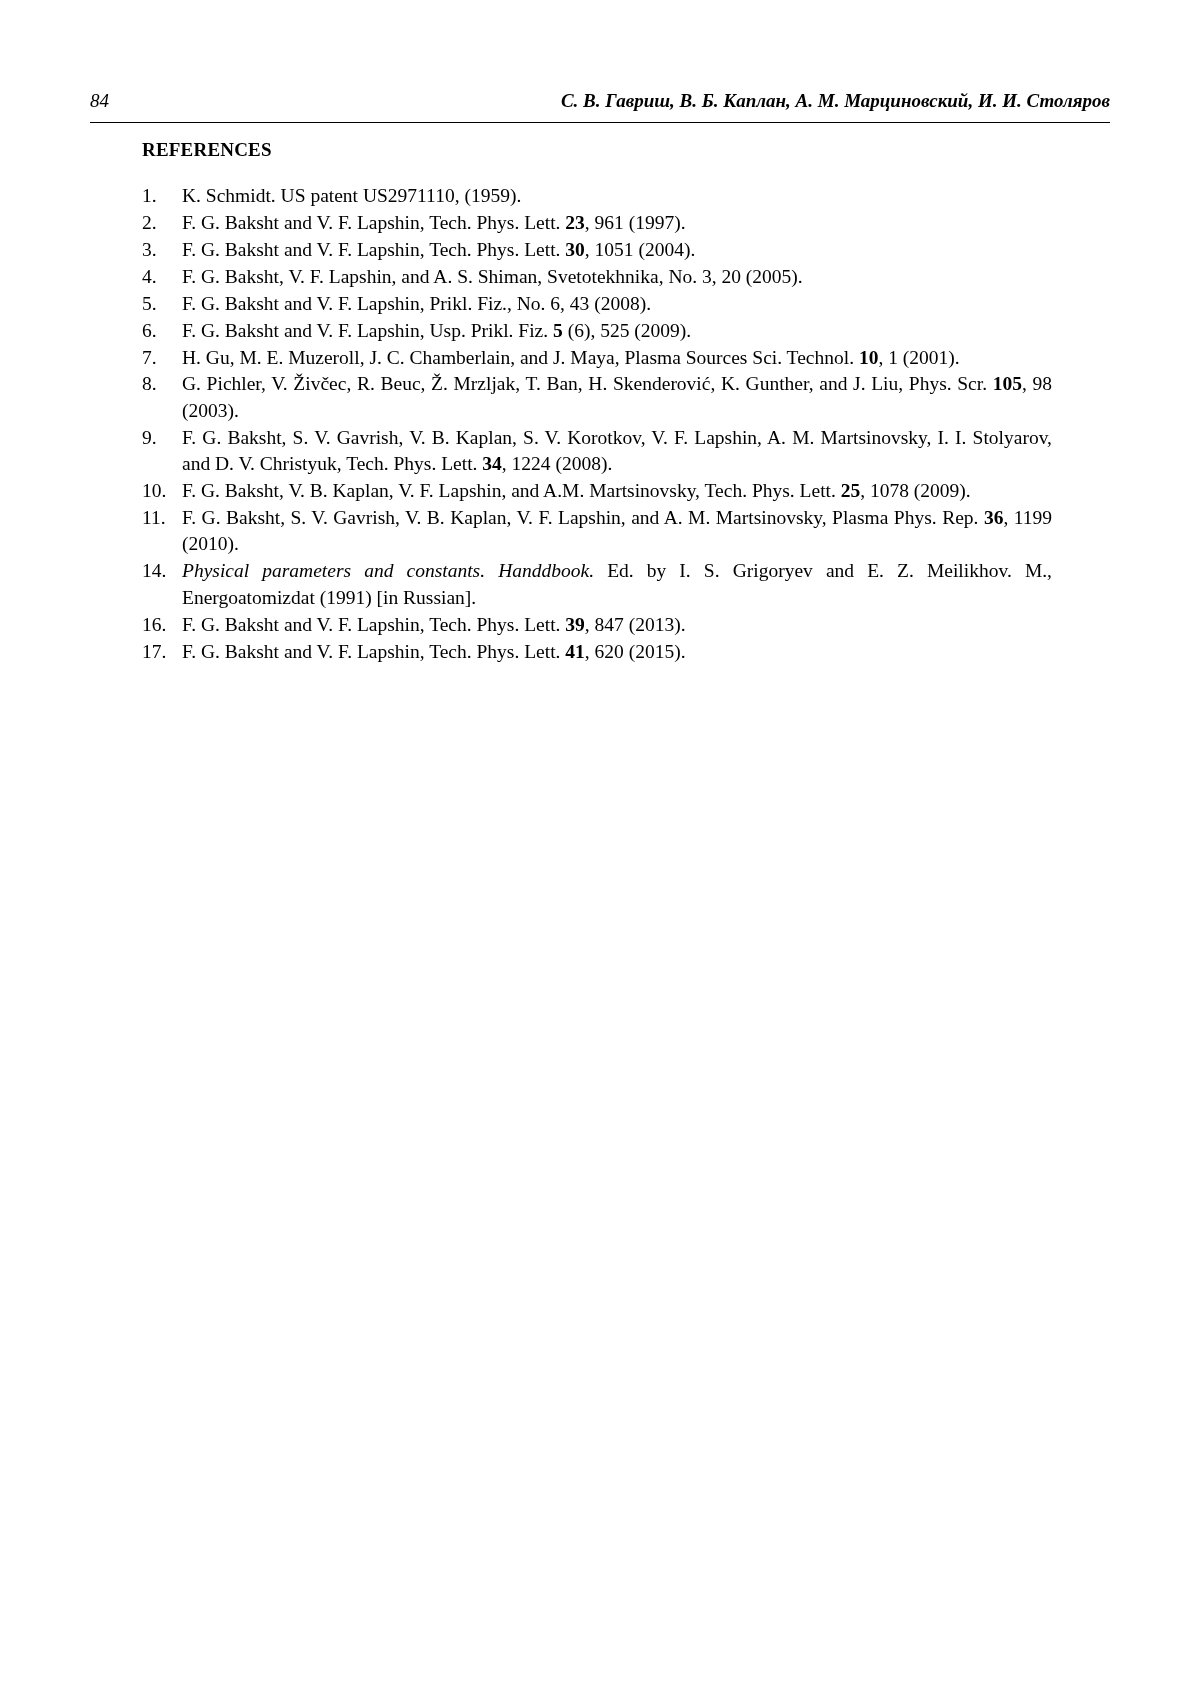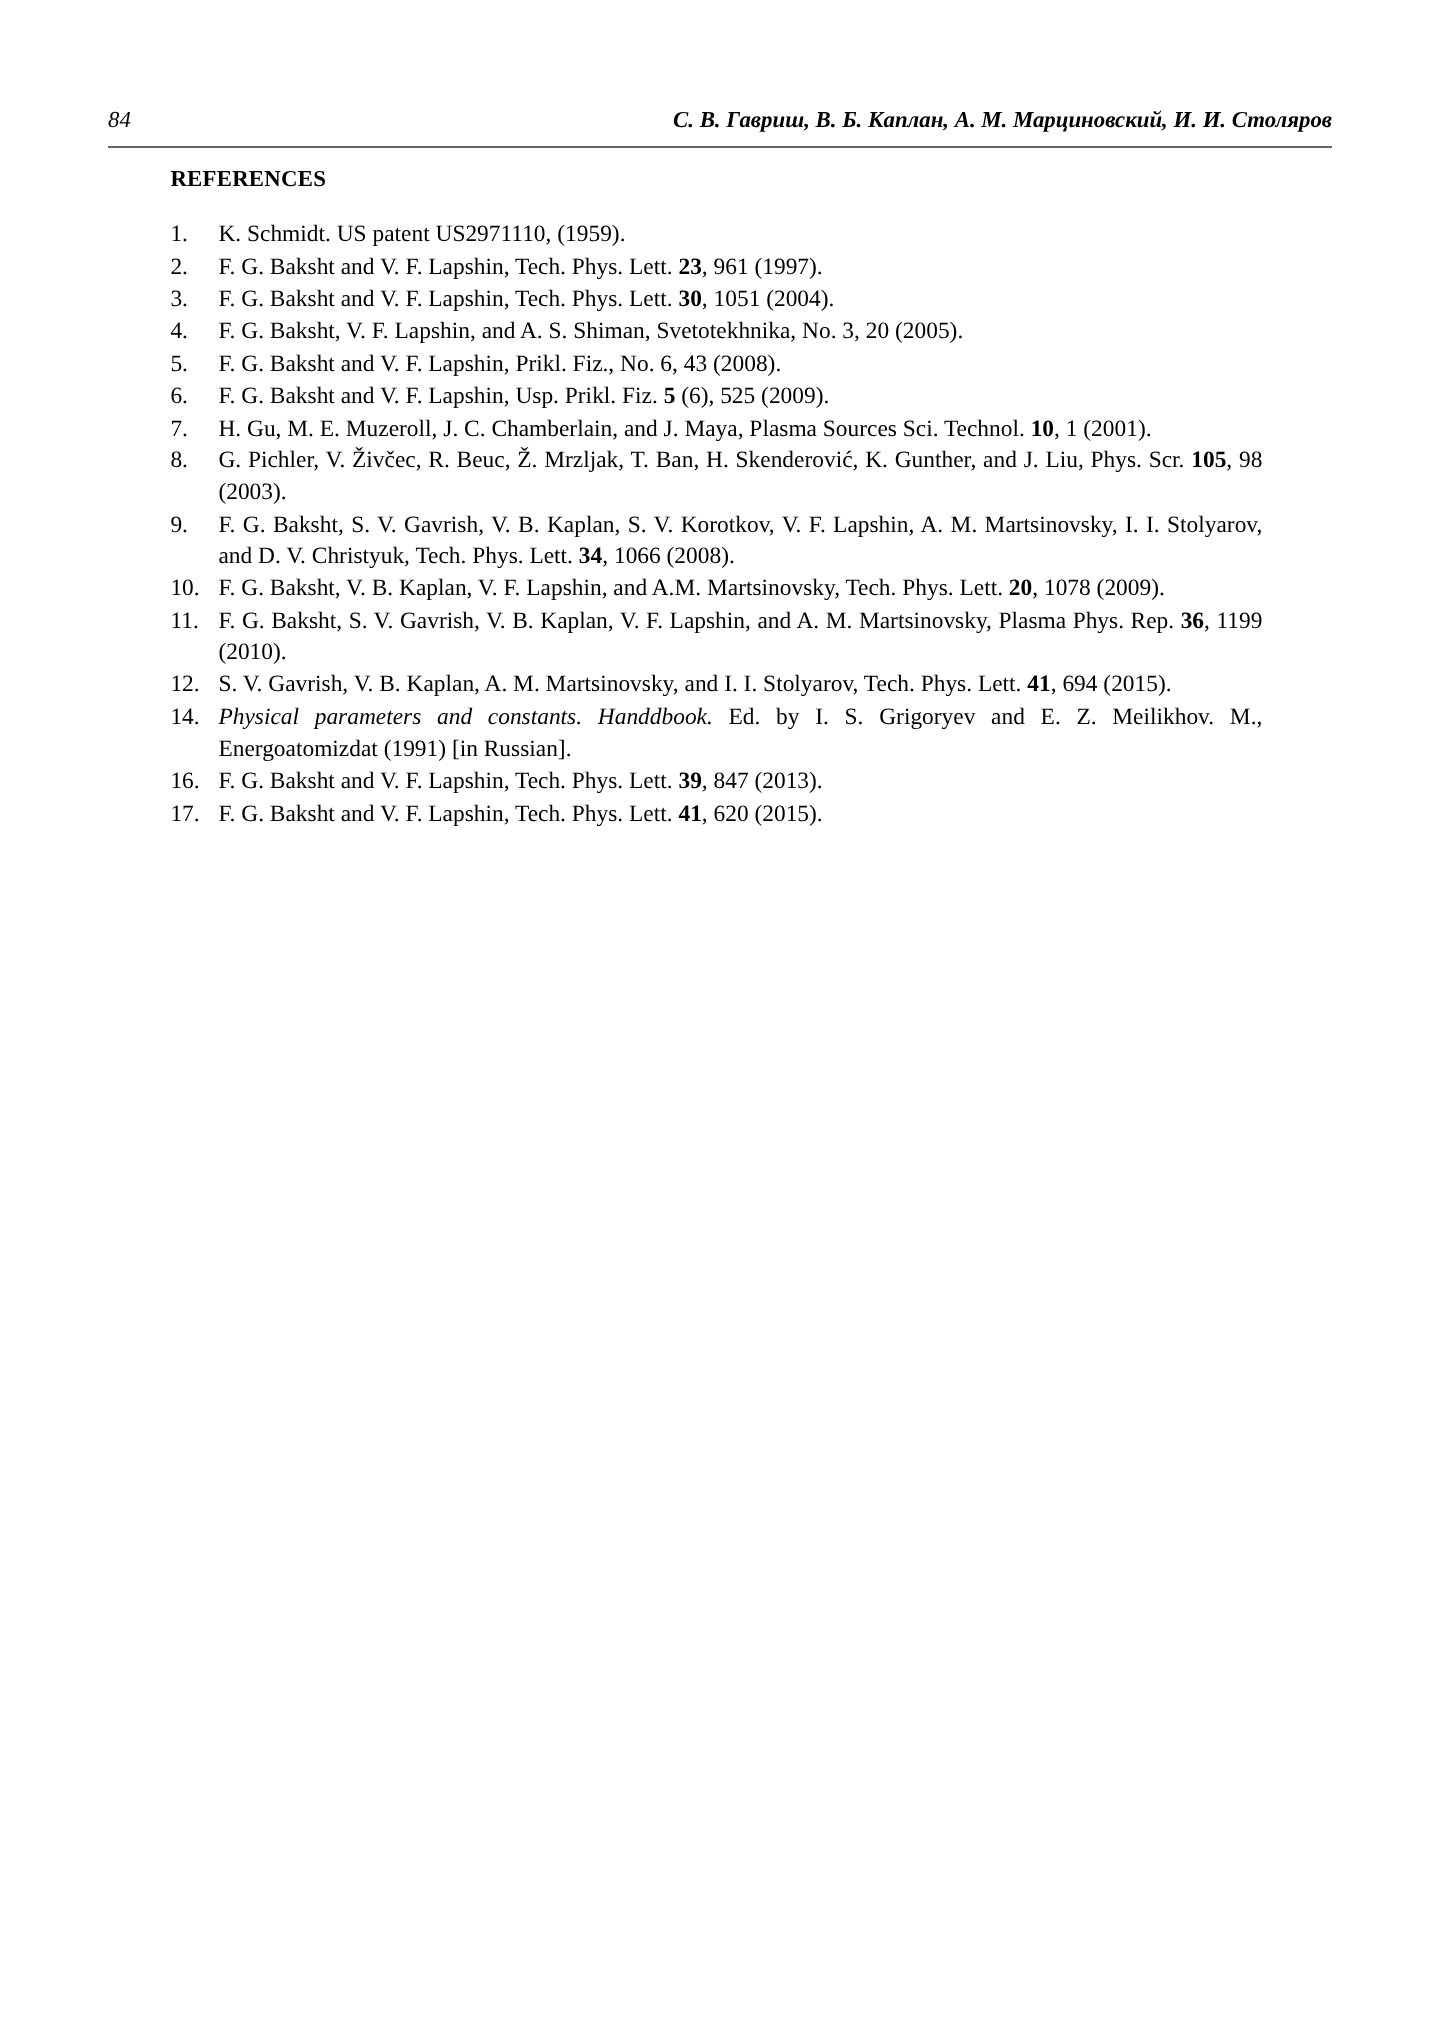--- a/index.html
+++ b/index.html
@@ -134,33 +134,29 @@
         <li>
           <span class="num">7.</span>
           <span class="txt"><span>H. Gu, M. E. Muzeroll, J. C. Chamberlain, and J. Maya, Plasma Sources Sci. Technol. </span><span class="b">10</span><span>, 1 (2001).</span></span>
         </li>
         <li>
           <span class="num">8.</span>
           <span class="txt"><span>G. Pichler, V. Živčec, R. Beuc, Ž. Mrzljak, T. Ban, H. Skenderović, K. Gunther, and J. Liu, Phys. Scr. </span><span class="b">105</span><span>, 98 (2003).</span></span>
         </li>
         <li>
           <span class="num">9.</span>
-          <span class="txt"><span>F. G. Baksht, S. V. Gavrish, V. B. Kaplan, S. V. Korotkov, V. F. Lapshin, A. M. Martsinovsky, I. I. Stolyarov, and D. V. Christyuk, Tech. Phys. Lett. </span><span class="b">34</span><span>, 1066 (2008).</span></span>
+          <span class="txt"><span>F. G. Baksht, S. V. Gavrish, V. B. Kaplan, S. V. Korotkov, V. F. Lapshin, A. M. Martsinovsky, I. I. Stolyarov, and D. V. Christyuk, Tech. Phys. Lett. </span><span class="b">34</span><span>, 1224 (2008).</span></span>
         </li>
         <li>
           <span class="num">10.</span>
-          <span class="txt"><span>F. G. Baksht, V. B. Kaplan, V. F. Lapshin, and A.M. Martsinovsky, Tech. Phys. Lett. </span><span class="b">20</span><span>, 1078 (2009).</span></span>
+          <span class="txt"><span>F. G. Baksht, V. B. Kaplan, V. F. Lapshin, and A.M. Martsinovsky, Tech. Phys. Lett. </span><span class="b">25</span><span>, 1078 (2009).</span></span>
         </li>
         <li>
           <span class="num">11.</span>
           <span class="txt"><span>F. G. Baksht, S. V. Gavrish, V. B. Kaplan, V. F. Lapshin, and A. M. Martsinovsky, Plasma Phys. Rep. </span><span class="b">36</span><span>, 1199 (2010).</span></span>
-        </li>
-        <li>
-          <span class="num">12.</span>
-          <span class="txt"><span>S. V. Gavrish, V. B. Kaplan, A. M. Martsinovsky, and I. I. Stolyarov, Tech. Phys. Lett. </span><span class="b">41</span><span>, 694 (2015).</span></span>
         </li>
         <li>
           <span class="num">14.</span>
           <span class="txt"><span class="i">Physical parameters and constants. Handdbook.</span><span> Ed. by I. S. Grigoryev and E. Z. Meilikhov. M., Energoatomizdat (1991) [in Russian].</span></span>
         </li>
         <li>
           <span class="num">16.</span>
           <span class="txt"><span>F. G. Baksht and V. F. Lapshin, Tech. Phys. Lett. </span><span class="b">39</span><span>, 847 (2013).</span></span>
         </li>
         <li>

